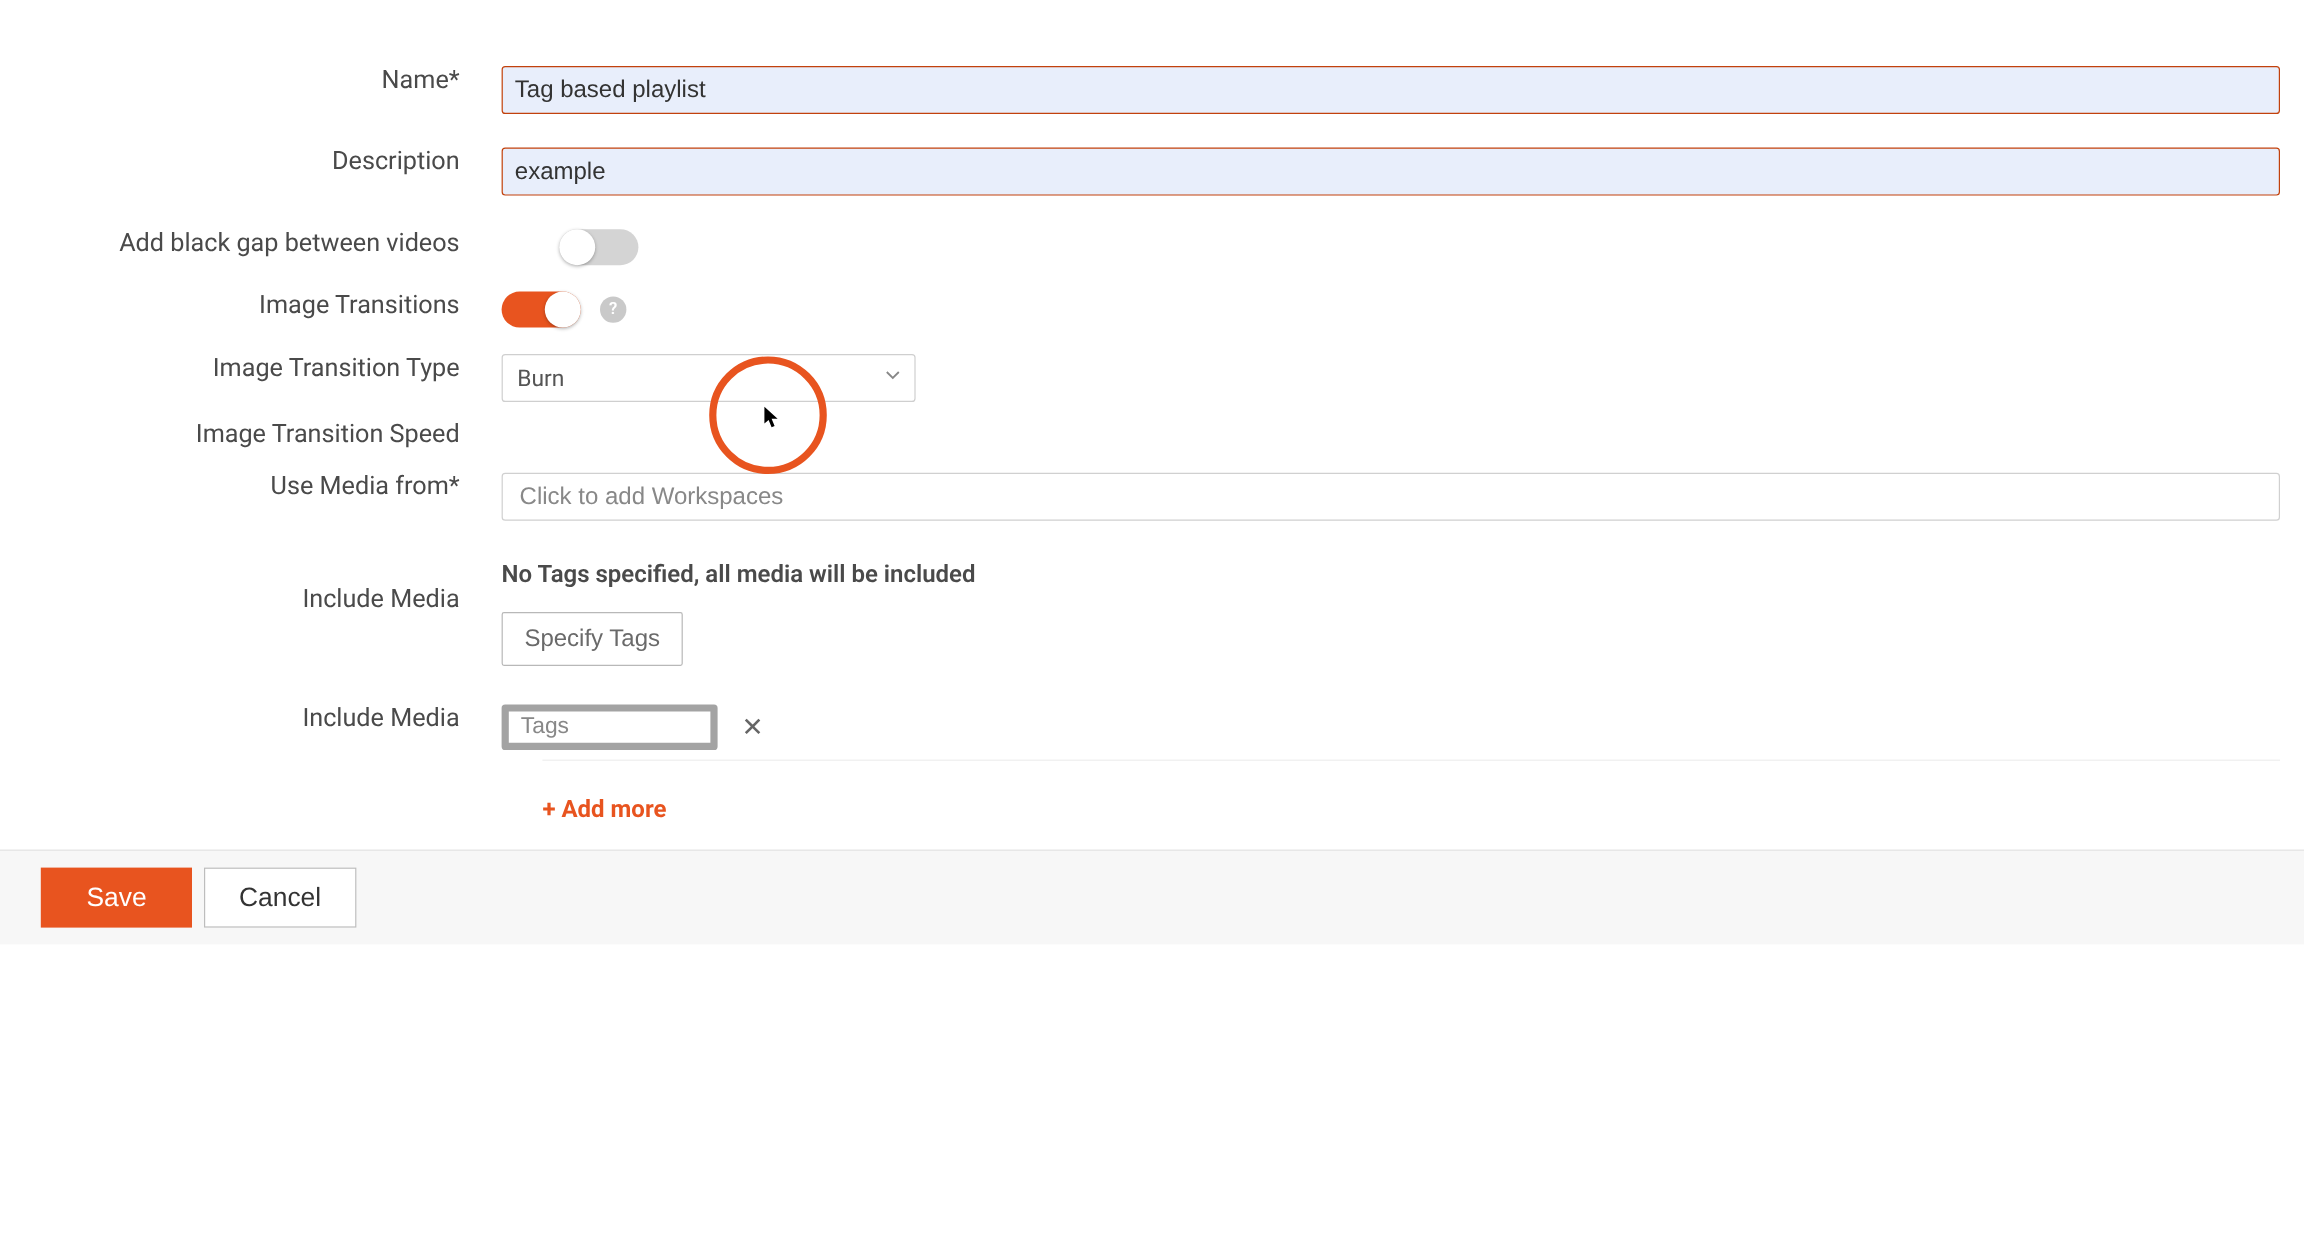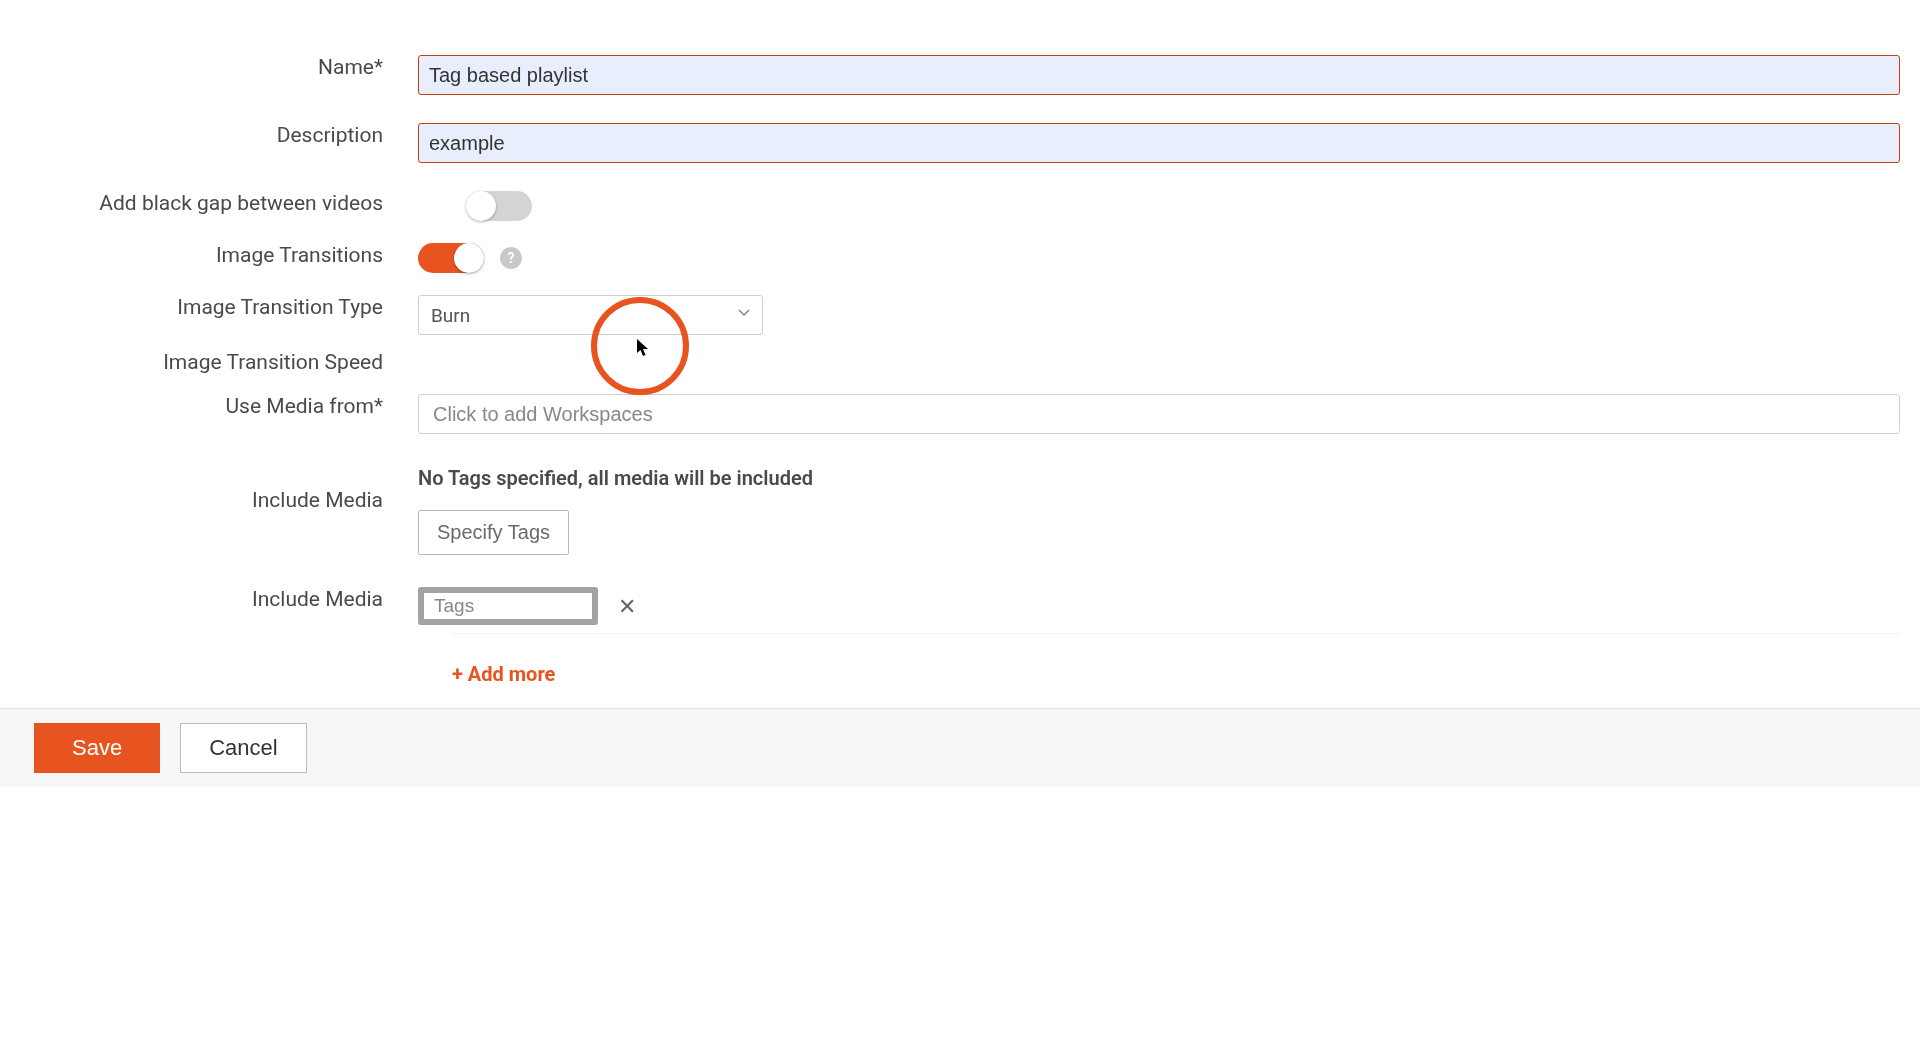--- a/index.html
+++ b/index.html
@@ -165,21 +165,21 @@
     }
     .footer {
       position: absolute;
       left: 0;
       right: 0;
       bottom: 260px;
       background: #f7f7f7;
       border-top: 1px solid #e3e3e3;
       padding: 14px 34px;
       display: flex;
-      gap: 20px;
+      gap: 10px;
     }
     .btn-save {
       background: #e8541f;
       color: #fff;
       border: none;
       font-size: 22px;
       padding: 11px 38px;
       cursor: pointer;
     }
     .btn-cancel {

